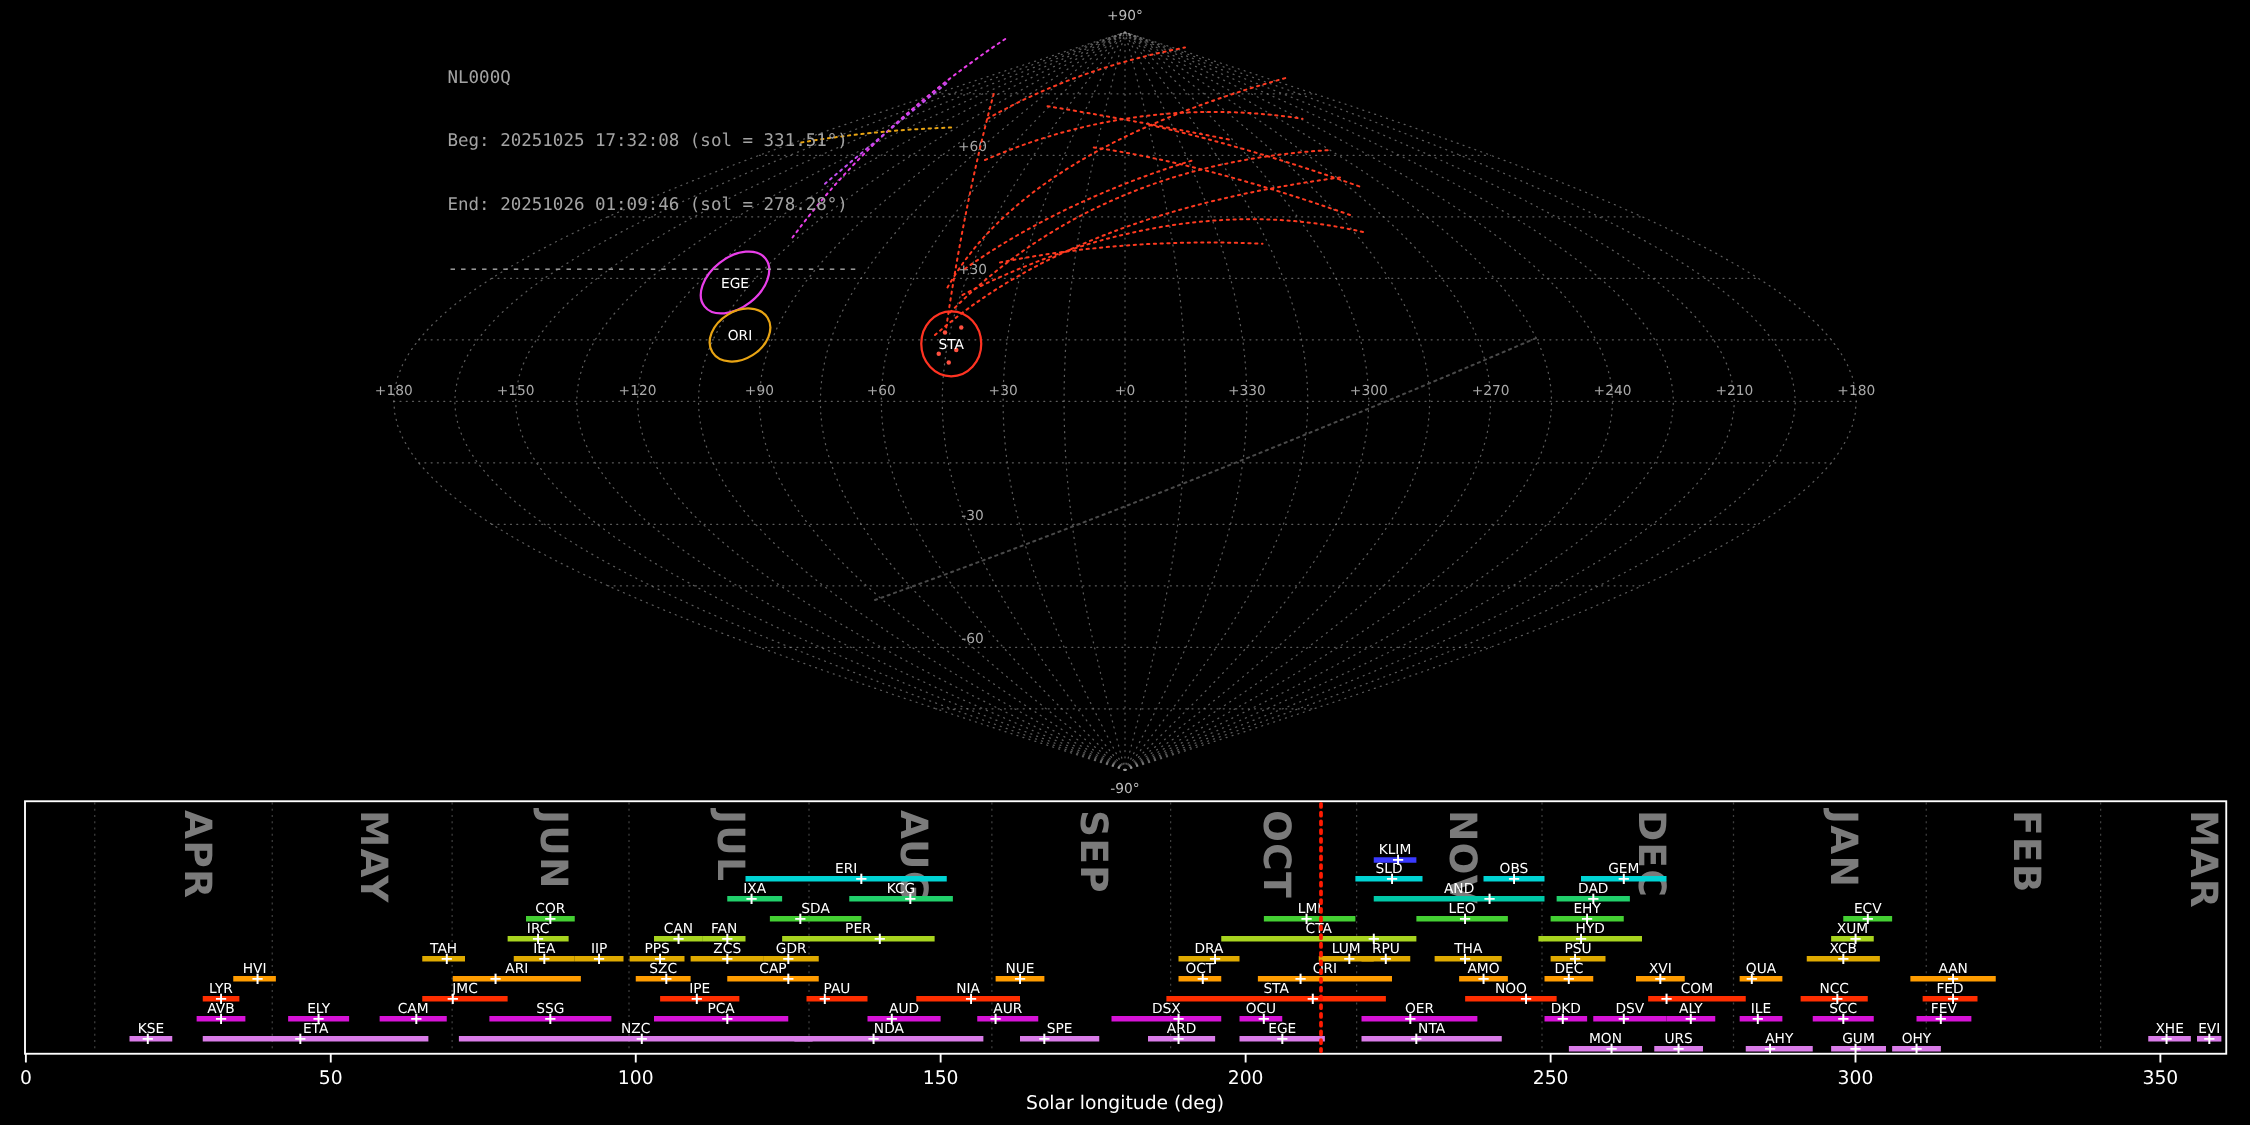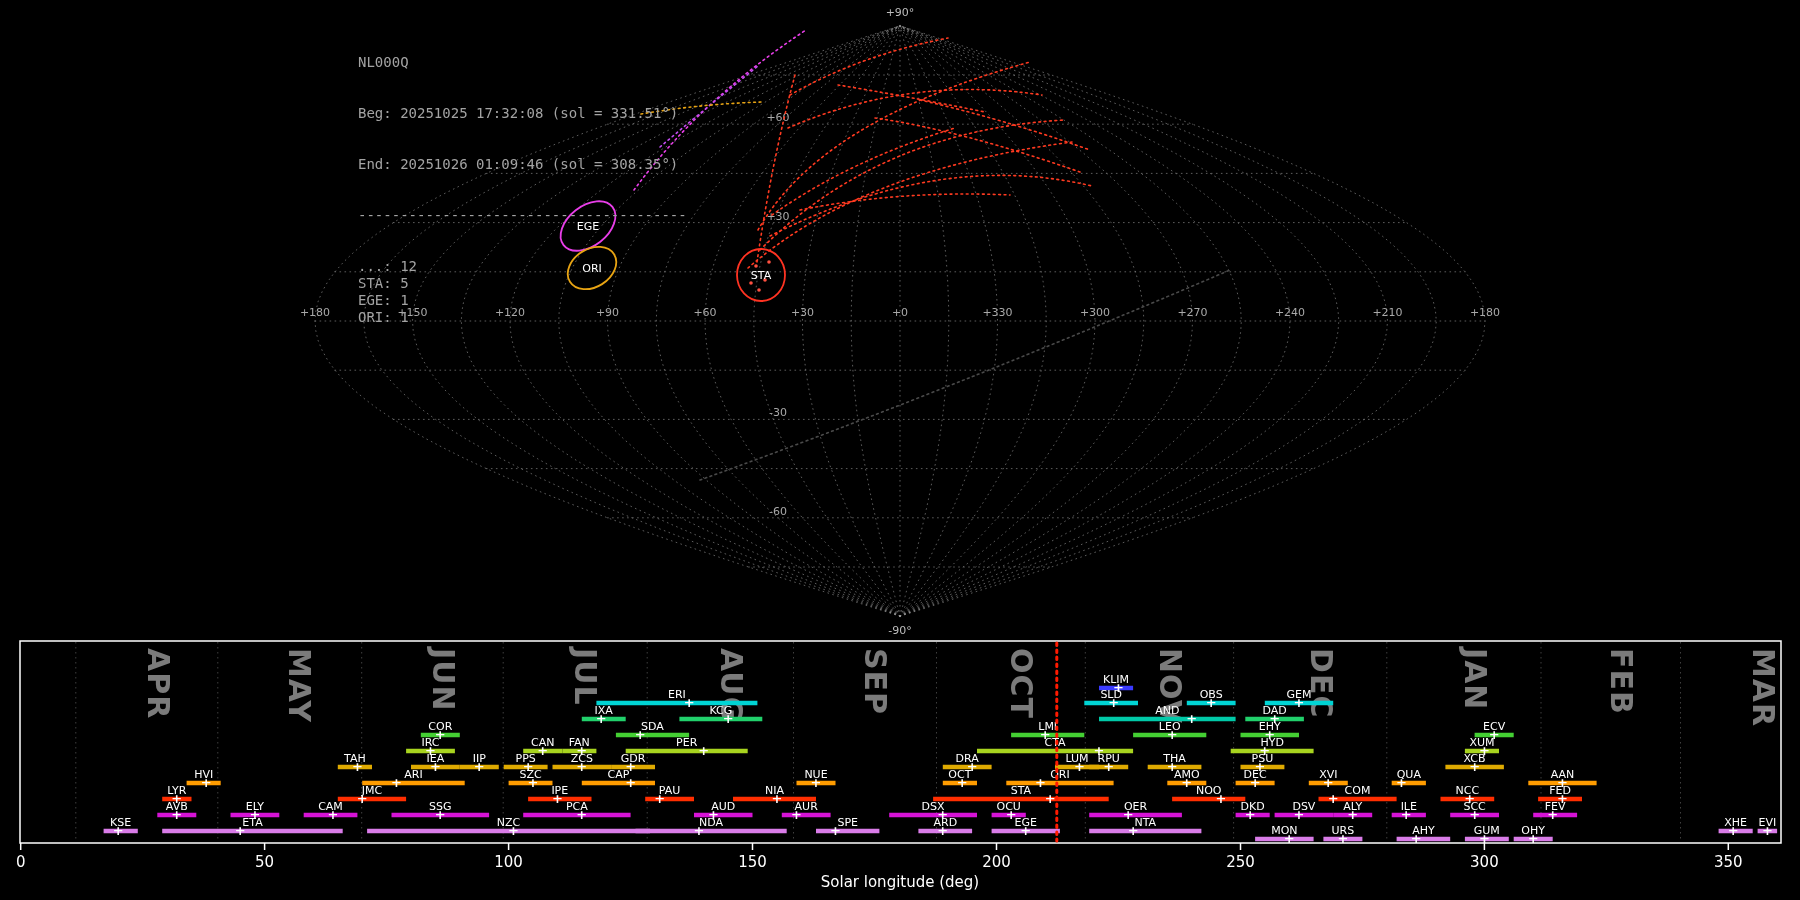--- a/index.html
+++ b/index.html
@@ -8,23 +8,22 @@
   #sky{position:absolute;left:0;top:0;display:block;}
   #tl{position:absolute;left:0;top:640px;display:block;}
   #sky text,#tl text{font-family:"DejaVu Sans",sans-serif;}
 </style>
 </head>
 <body>
 
 <div id="info">
   <div>NL000Q</div>
   <div>Beg: 20251025 17:32:08 (sol = 331.51°)</div>
-  <div>End: 20251026 01:09:46 (sol = 308.35°)</div>
+  <div>End: 20251026 01:09:46 (sol = 278.28°)</div>
   <div>---------------------------------------</div>
-  <div id="counts"><div>...: 12</div><div>STA: 5</div><div>EGE: 1</div><div>ORI: 1</div></div>
 </div>
 
 <svg id="sky" width="1800" height="640">
     <g>
       <line x1="748.6" y1="567.0" x2="1051.4" y2="567.0" fill="none" stroke="#9a9a9a" stroke-width="1" stroke-dasharray="0.8 4.2" stroke-linecap="round" opacity="0.6"></line>
       <line x1="607.5" y1="517.8" x2="1192.5" y2="517.8" fill="none" stroke="#9a9a9a" stroke-width="1" stroke-dasharray="0.8 4.2" stroke-linecap="round" opacity="0.6"></line>
       <line x1="486.3" y1="468.6" x2="1313.7" y2="468.6" fill="none" stroke="#9a9a9a" stroke-width="1" stroke-dasharray="0.8 4.2" stroke-linecap="round" opacity="0.6"></line>
       <line x1="393.4" y1="419.4" x2="1406.6" y2="419.4" fill="none" stroke="#9a9a9a" stroke-width="1" stroke-dasharray="0.8 4.2" stroke-linecap="round" opacity="0.6"></line>
       <line x1="334.9" y1="370.2" x2="1465.1" y2="370.2" fill="none" stroke="#9a9a9a" stroke-width="1" stroke-dasharray="0.8 4.2" stroke-linecap="round" opacity="0.6"></line>
       <line x1="315.0" y1="321.0" x2="1485.0" y2="321.0" fill="none" stroke="#9a9a9a" stroke-width="1" stroke-dasharray="0.8 4.2" stroke-linecap="round" opacity="0.6"></line>

